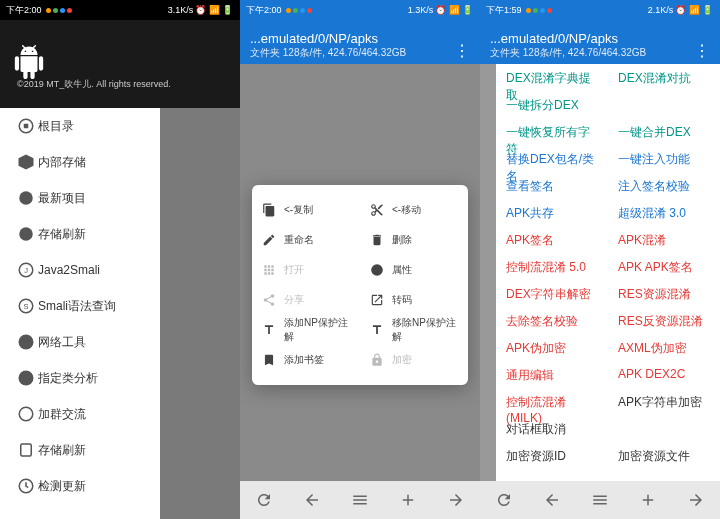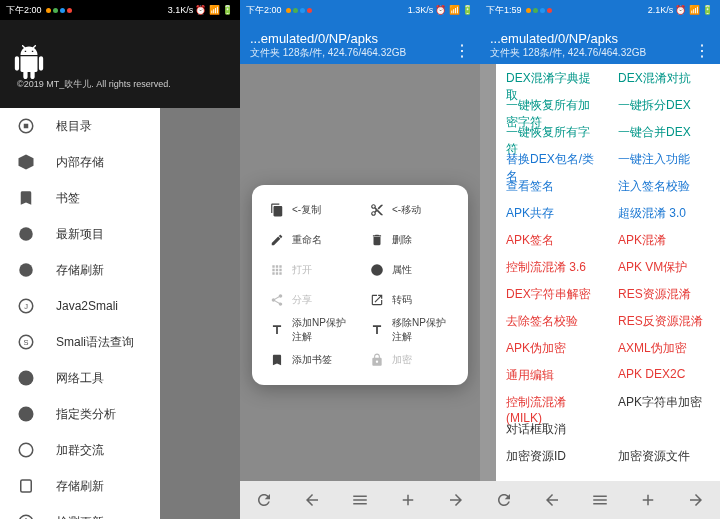--- a/index.html
+++ b/index.html
@@ -11,33 +11,33 @@
 .dots{display:flex;gap:2px}.dot{width:5px;height:5px;border-radius:50%}
 .d1{background:#ff9800}.d2{background:#4caf50}.d3{background:#2196f3}.d4{background:#f44336}
 
 
 .s1{background:#fff}
 .s1 .statusbar{background:#000}
 .header1{height:88px;background:#1a1a1a;color:#fff;position:relative;display:flex;flex-direction:column;justify-content:flex-end;padding:17px}
 .android-icon{position:absolute;left:12px;top:22px}
 .copyright{font-size:9px;color:#ccc}
 .drawer{background:#fff}
-.drawer-item{display:flex;align-items:center;height:36px;padding:8px 16px;gap:20px;font-size:12px;color:#333}
+.drawer-item{display:flex;align-items:center;height:36px;padding:8px 16px;gap:2px;font-size:12px;color:#333}
 .drawer-icon{width:20px;height:20px;display:flex;align-items:center;justify-content:center;color:#555}
 .drawer-icon svg{width:18px;height:18px}
 .s1-bg{position:absolute;top:20px;right:0;width:80px;height:499px;background:#7a7a7a}
 
 
 .s2{background:#8a8a8a}
 .s2 .statusbar{background:#1976d2}
 .topbar{height:44px;background:#1976d2;color:#fff;padding:4px 10px;display:flex;align-items:flex-end;justify-content:space-between}
 .topbar-path{font-size:13px}
 .topbar-sub{font-size:10px;opacity:.85}
 .topbar-dots{font-size:16px;color:#fff}
-.popup{position:absolute;left:12px;top:185px;width:216px;background:#fff;border-radius:12px;box-shadow:0 4px 20px rgba(0,0,0,.3);padding:10px 8px}
+.popup{position:absolute;left:12px;top:185px;width:216px;background:#fff;border-radius:6px;box-shadow:0 4px 20px rgba(0,0,0,.3);padding:10px 0}
 .popup-row{display:flex;height:30px}
 .popup-cell{flex:1;display:flex;align-items:center;gap:8px;padding:0 10px;font-size:10px;color:#444}
 .popup-cell.disabled{color:#bbb}
 .popup-cell svg{width:14px;height:14px;flex-shrink:0}
 .files2{position:absolute;top:64px;left:0;right:0}
 .toolbar{position:absolute;bottom:0;left:0;right:0;height:38px;background:#e8e8e8;display:flex;align-items:center;justify-content:space-around}
 .toolbar svg{width:18px;height:18px;color:#666}
 
 
 .s3{background:#fff}
@@ -88,28 +88,20 @@
         <div class="drawer-icon">
           <svg viewBox="0 0 24 24">
             <path fill="currentColor" d="M12 2L2 7v10l10 5 10-5V7L12 2z"></path>
           </svg>
         </div>
         <span>内部存储</span>
       </div>
       <div class="drawer-item">
         <div class="drawer-icon">
           <svg viewBox="0 0 24 24">
-            <path fill="currentColor" d="M17 3H7c-1.1 0-2 .9-2 2v16l7-3 7 3V5c0-1.1-.9-2-2-2z"></path>
-          </svg>
-        </div>
-        <span>书签</span>
-      </div>
-      <div class="drawer-item">
-        <div class="drawer-icon">
-          <svg viewBox="0 0 24 24">
             <circle cx="12" cy="12" r="9" fill="currentColor"></circle>
           </svg>
         </div>
         <span>最新项目</span>
       </div>
       <div class="drawer-item">
         <div class="drawer-icon">
           <svg viewBox="0 0 24 24">
             <circle cx="12" cy="12" r="9" fill="currentColor"></circle>
           </svg>
@@ -335,23 +327,20 @@
       <div class="menu3-row">
     <div class="menu3-cell teal">
           <span>DEX混淆字典提取</span>
         </div>
     <div class="menu3-cell teal">
           <span>DEX混淆对抗</span>
         </div>
   </div>
       <div class="menu3-row">
     <div class="menu3-cell teal">
-          <span>一键恢复所有加密字符</span>
-        </div>
-    <div class="menu3-cell teal">
           <span>一键拆分DEX</span>
         </div>
   </div>
       <div class="menu3-row">
     <div class="menu3-cell teal">
           <span>一键恢复所有字符</span>
         </div>
     <div class="menu3-cell teal">
           <span>一键合并DEX</span>
         </div>
@@ -383,24 +372,24 @@
       <div class="menu3-row">
     <div class="menu3-cell red">
           <span>APK签名</span>
         </div>
     <div class="menu3-cell red">
           <span>APK混淆</span>
         </div>
   </div>
       <div class="menu3-row">
     <div class="menu3-cell red">
-          <span>控制流混淆 3.6</span>
-        </div>
-    <div class="menu3-cell red">
-          <span>APK VM保护</span>
+          <span>控制流混淆 5.0</span>
+        </div>
+    <div class="menu3-cell red">
+          <span>APK APK签名</span>
         </div>
   </div>
       <div class="menu3-row">
     <div class="menu3-cell red">
           <span>DEX字符串解密</span>
         </div>
     <div class="menu3-cell red">
           <span>RES资源混淆</span>
         </div>
   </div>

